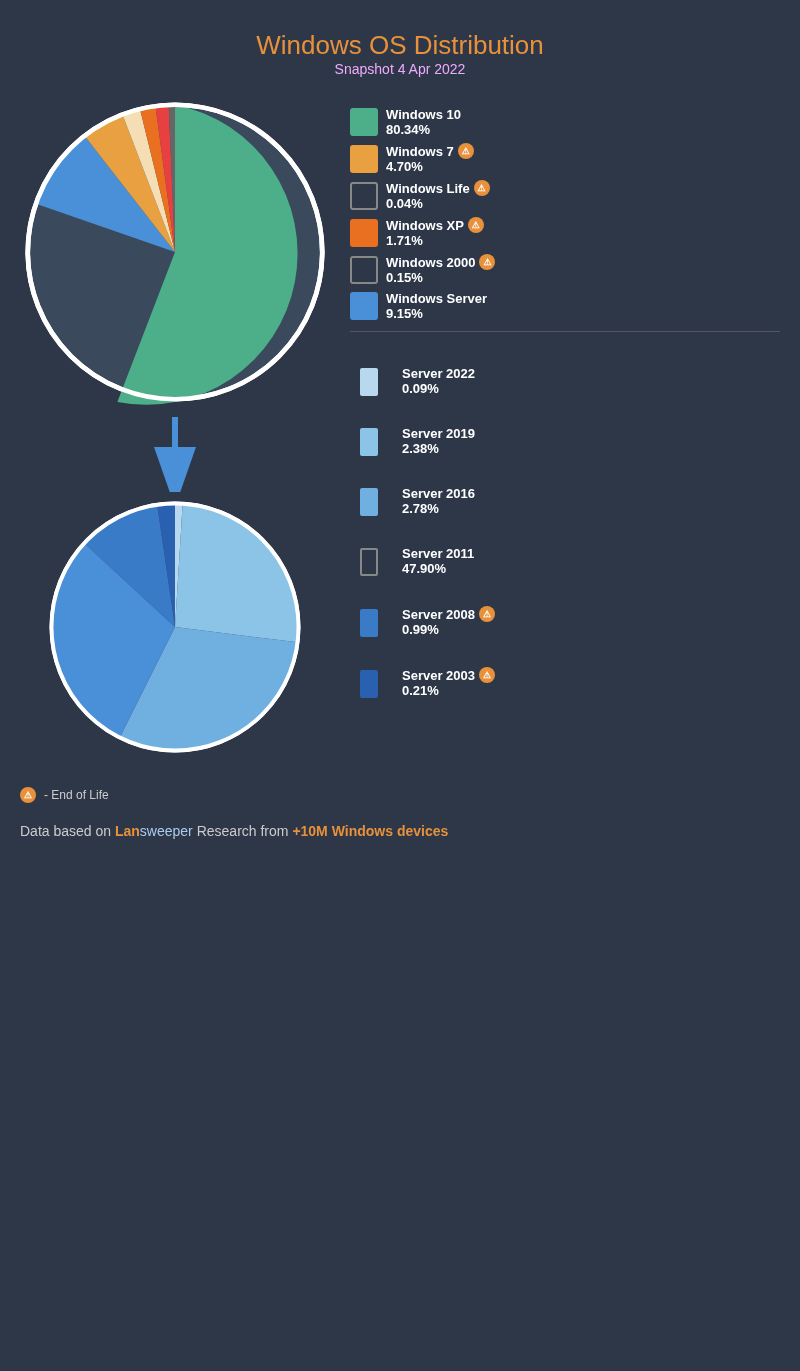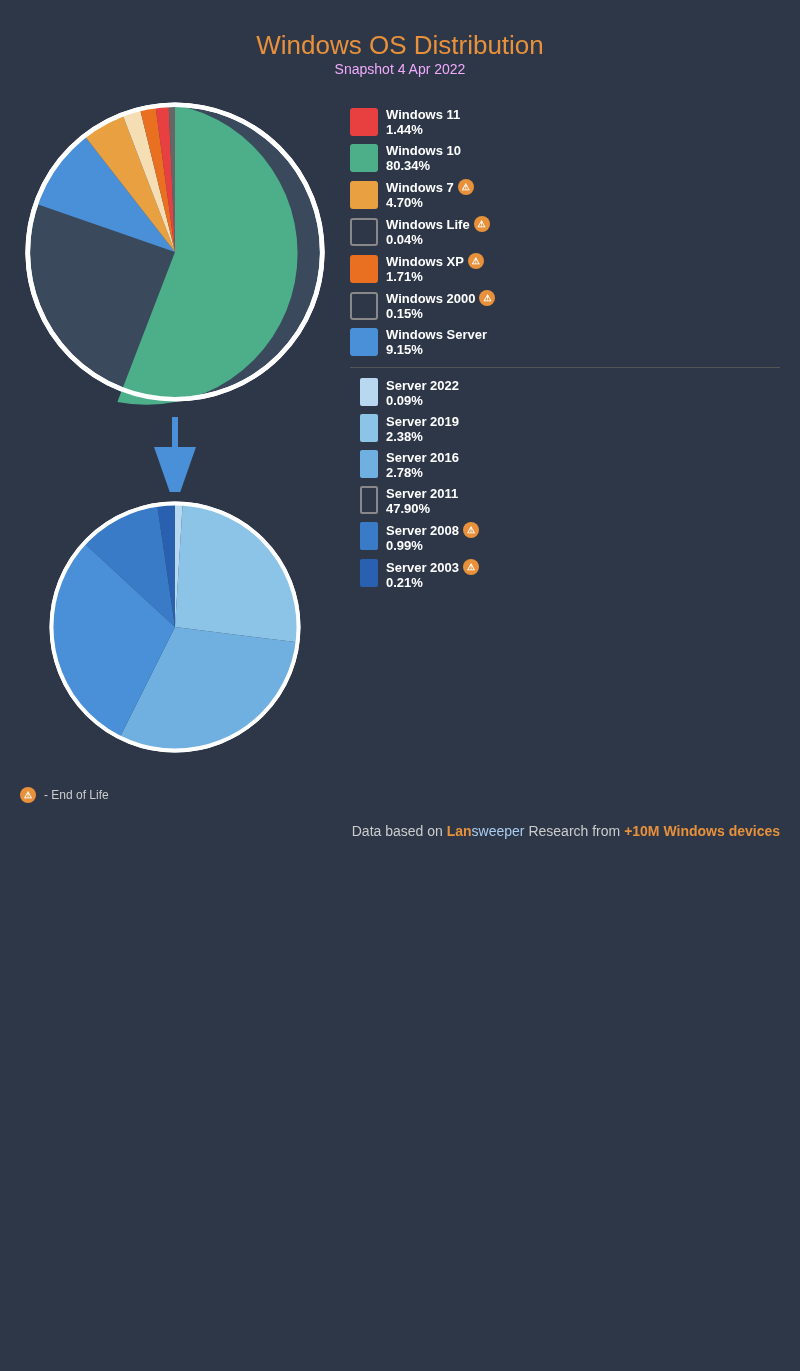--- a/index.html
+++ b/index.html
@@ -124,44 +124,45 @@
       font-weight: bold;
       flex-shrink: 0;
     }
     .legend-divider {
       height: 1px;
       background: #555;
       margin: 4px 0;
     }
     .legend-sub-item {
       display: flex;
-      align-items: flex-start;
-      gap: 8px;
+      align-items: flex-end;
+      gap: 24px;
       padding-left: 10px;
+      margin-top: 24px;
     }
     .legend-sub-box {
       width: 18px;
       height: 28px;
       border-radius: 2px;
       flex-shrink: 0;
     }
     .footer-area {
       width: 760px;
       margin-top: 20px;
     }
     .eol-note {
       display: flex;
       align-items: center;
       gap: 8px;
       font-size: 12px;
       color: #cccccc;
       margin-bottom: 20px;
     }
     .footer-text {
-      text-align: right;
+      text-align: left;
       font-size: 14px;
       color: #cccccc;
       margin-bottom: 8px;
     }
     .footer-text span.orange {
       color: #e8913a;
       font-weight: bold;
     }
     .footer-logo {
       text-align: center;
@@ -237,27 +238,20 @@
 
         <path d="M100,100 L86.3,6.0 A95,95 0 0,1 100,5 Z" fill="#2a60b0"></path>
 
         <circle cx="100" cy="100" r="95" fill="none" stroke="white" stroke-width="3"></circle>
       </svg>
     </div>
   </div>
 
   <div class="legend-section">
 
-    <div class="legend-item">
-      <div class="legend-box" style="background:#e84040;"></div>
-      <div class="legend-text">
-        <span class="legend-name">Windows 11</span>
-        <span class="legend-pct">1.44%</span>
-      </div>
-    </div>
 
     <div class="legend-item">
       <div class="legend-box" style="background:#4caf8a;"></div>
       <div class="legend-text">
         <span class="legend-name">Windows 10</span>
         <span class="legend-pct">80.34%</span>
       </div>
     </div>
 
 

